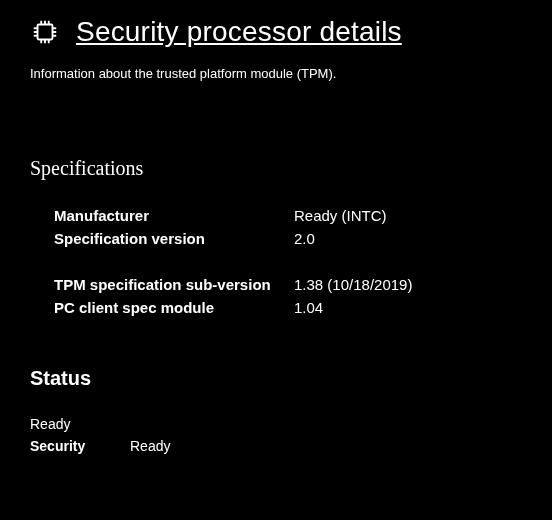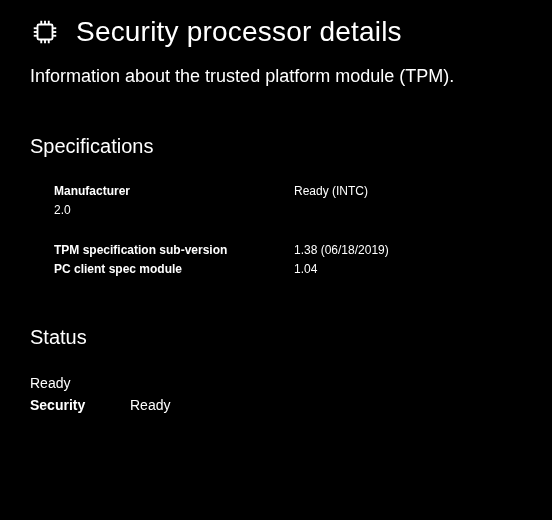--- a/index.html
+++ b/index.html
@@ -14,64 +14,66 @@
       color: #ffffff;
       font-family: "Segoe UI", -apple-system, sans-serif;
       padding: 16px 30px;
       overflow: hidden;
     }
     .header {
       display: flex;
       align-items: center;
       gap: 16px;
       margin-bottom: 18px;
+      text-decoration: underline;
     }
     .header-icon {
       width: 30px;
       height: 30px;
       flex-shrink: 0;
     }
     .page-title {
       font-size: 28px;
       font-weight: 400;
       letter-spacing: 0.2px;
     }
     .description {
-      font-size: 18px;
+      font-size: 13px;
       font-weight: 400;
-      margin-bottom: 48px;
+      margin-bottom: 76px;
     }
     .section-heading {
       font-size: 20px;
       font-weight: 400;
       margin-bottom: 24px;
+      font-family: Liberation Serif, serif;
     }
     .spec-group {
       margin-bottom: 22px;
     }
     .spec-row {
       display: flex;
-      font-size: 12px;
+      font-size: 15px;
       line-height: 1.55;
       padding-left: 24px;
     }
     .spec-label {
       font-weight: 600;
       width: 240px;
       flex-shrink: 0;
     }
     .spec-value {
       font-weight: 400;
     }
     .status-section {
       margin-top: 48px;
     }
     .status-heading {
       font-size: 20px;
-      font-weight: 400;
+      font-weight: 700;
       margin-bottom: 24px;
     }
     .status-row {
       display: flex;
       font-size: 14px;
       line-height: 1.55;
     }
     .status-label {
       font-weight: 600;
       width: 100px;
@@ -108,28 +110,29 @@
 <p class="description">Information about the trusted platform module (TPM).</p>
 
 <h2 class="section-heading">Specifications</h2>
 
 <div class="spec-group">
   <div class="spec-row">
     <div class="spec-label">Manufacturer</div>
     <div class="spec-value">Ready (INTC)</div>
   </div>
   <div class="spec-row">
+    <div class="spec-label">Specification version</div>
     <div class="spec-value">2.0</div>
   </div>
 </div>
 
 <div class="spec-group">
   <div class="spec-row">
     <div class="spec-label">TPM specification sub-version</div>
-    <div class="spec-value">1.38 (06/18/2019)</div>
+    <div class="spec-value">1.38 (10/18/2019)</div>
   </div>
   <div class="spec-row">
     <div class="spec-label">PC client spec module</div>
     <div class="spec-value">1.04</div>
   </div>
 </div>
 
 <div class="status-section">
   <h2 class="status-heading">Status</h2>
   <div class="status-row">

